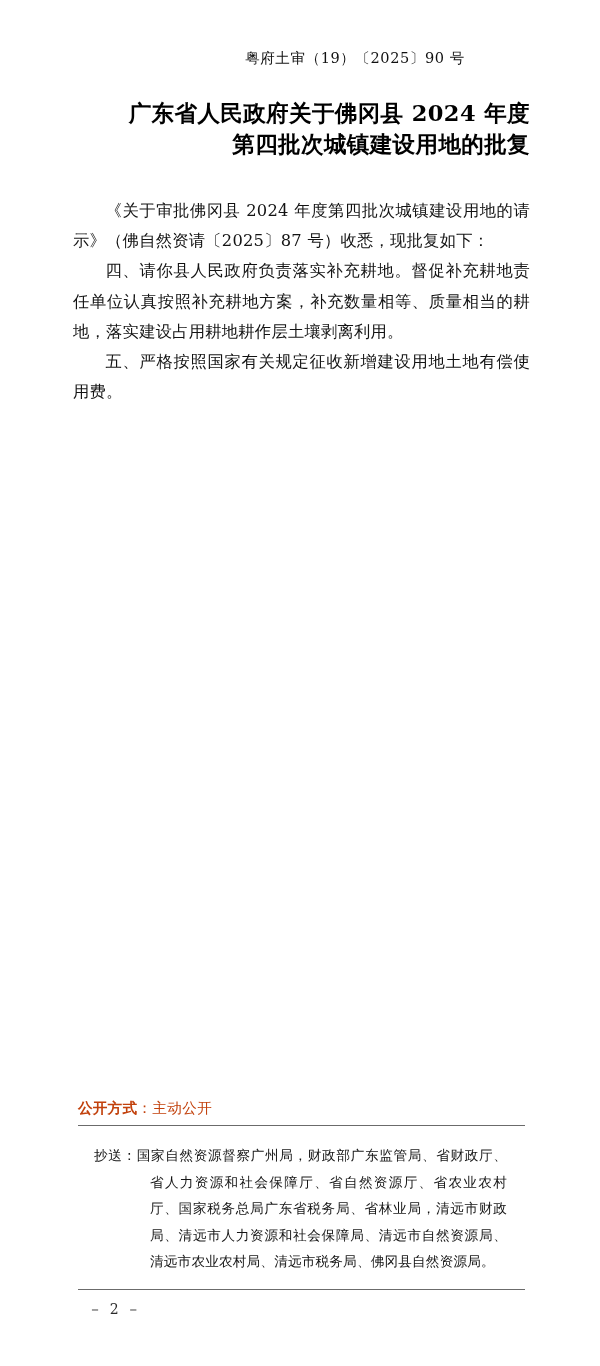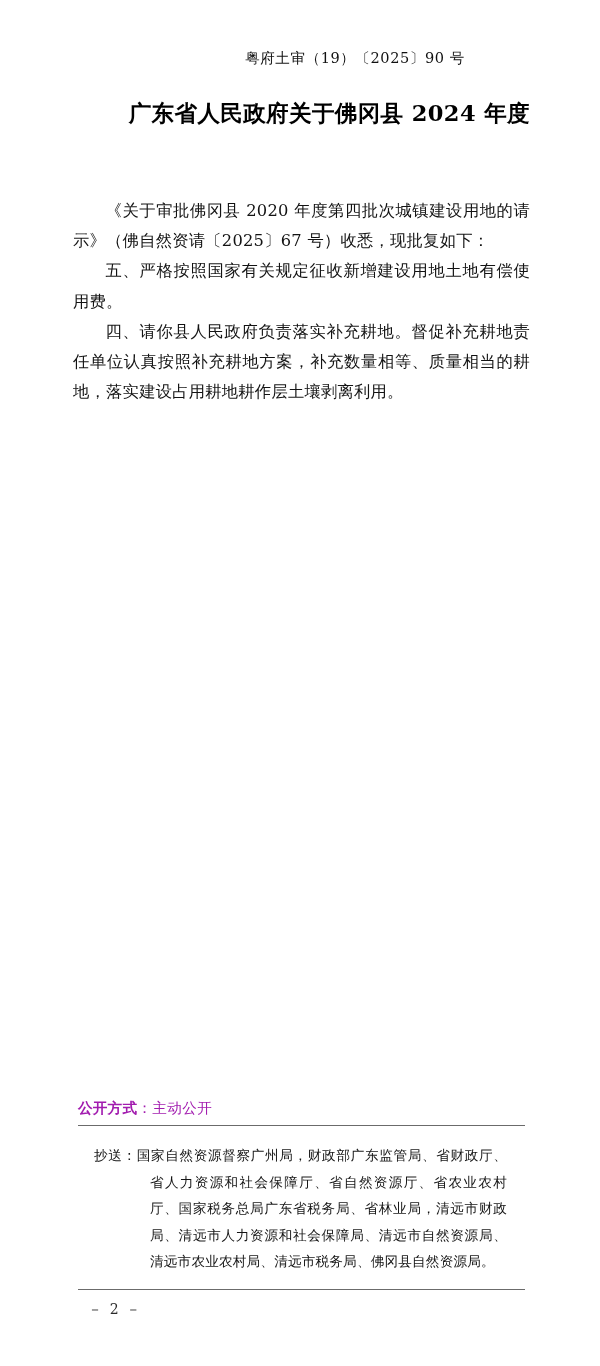--- a/index.html
+++ b/index.html
@@ -104,21 +104,21 @@
   
   .footer {
     position: absolute;
     left: 78px;
     top: 1098px;
     width: 447px;
   }
   .disclosure {
     font-size: 14.6px;
     line-height: 21px;
-    color: #a21caf;
+    color: #c2410c;
     margin-bottom: 6px;
     font-family: Liberation Serif, serif;
   }
   .disclosure .label {
     font-weight: bold;
     letter-spacing: 0.2px;
   }
   .disclosure .value {
     font-weight: normal;
     letter-spacing: 0.4px;
@@ -168,26 +168,27 @@
 <body>
 
 <div class="page">
 
   <div class="doc-number-row">
     <span class="doc-number">粤府土审（19）〔2025〕90 号</span>
   </div>
 
   <div class="title-block">
     <div class="title-line">广东省人民政府关于佛冈县 2024 年度</div>
+    <div class="title-line">第四批次城镇建设用地的批复</div>
   </div>
 
   <div class="body-block">
-    <p class="para indent">《关于审批佛冈县 2020 年度第四批次城镇建设用地的请示》（佛自然资请〔2025〕67 号）收悉，现批复如下：</p>
+    <p class="para indent">《关于审批佛冈县 2024 年度第四批次城镇建设用地的请示》（佛自然资请〔2025〕87 号）收悉，现批复如下：</p>
+    <p class="para indent">四、请你县人民政府负责落实补充耕地。督促补充耕地责任单位认真按照补充耕地方案，补充数量相等、质量相当的耕地，落实建设占用耕地耕作层土壤剥离利用。</p>
     <p class="para indent">五、严格按照国家有关规定征收新增建设用地土地有偿使用费。</p>
-    <p class="para indent">四、请你县人民政府负责落实补充耕地。督促补充耕地责任单位认真按照补充耕地方案，补充数量相等、质量相当的耕地，落实建设占用耕地耕作层土壤剥离利用。</p>
   </div>
 
 
   <div class="footer">
     <div class="disclosure">
       <span class="label">公开方式</span><span class="value">：</span><span class="value">主动公开</span>
     </div>
     <hr class="rule">
     <div class="cc-block">
       <p class="cc-text"><span class="cc-label">抄送：</span><span>国家自然资源督察广州局，财政部广东监管局、省财政厅、省人力资源和社会保障厅、省自然资源厅、省农业农村厅、国家税务总局广东省税务局、省林业局，清远市财政局、清远市人力资源和社会保障局、清远市自然资源局、清远市农业农村局、清远市税务局、佛冈县自然资源局。</span></p>

